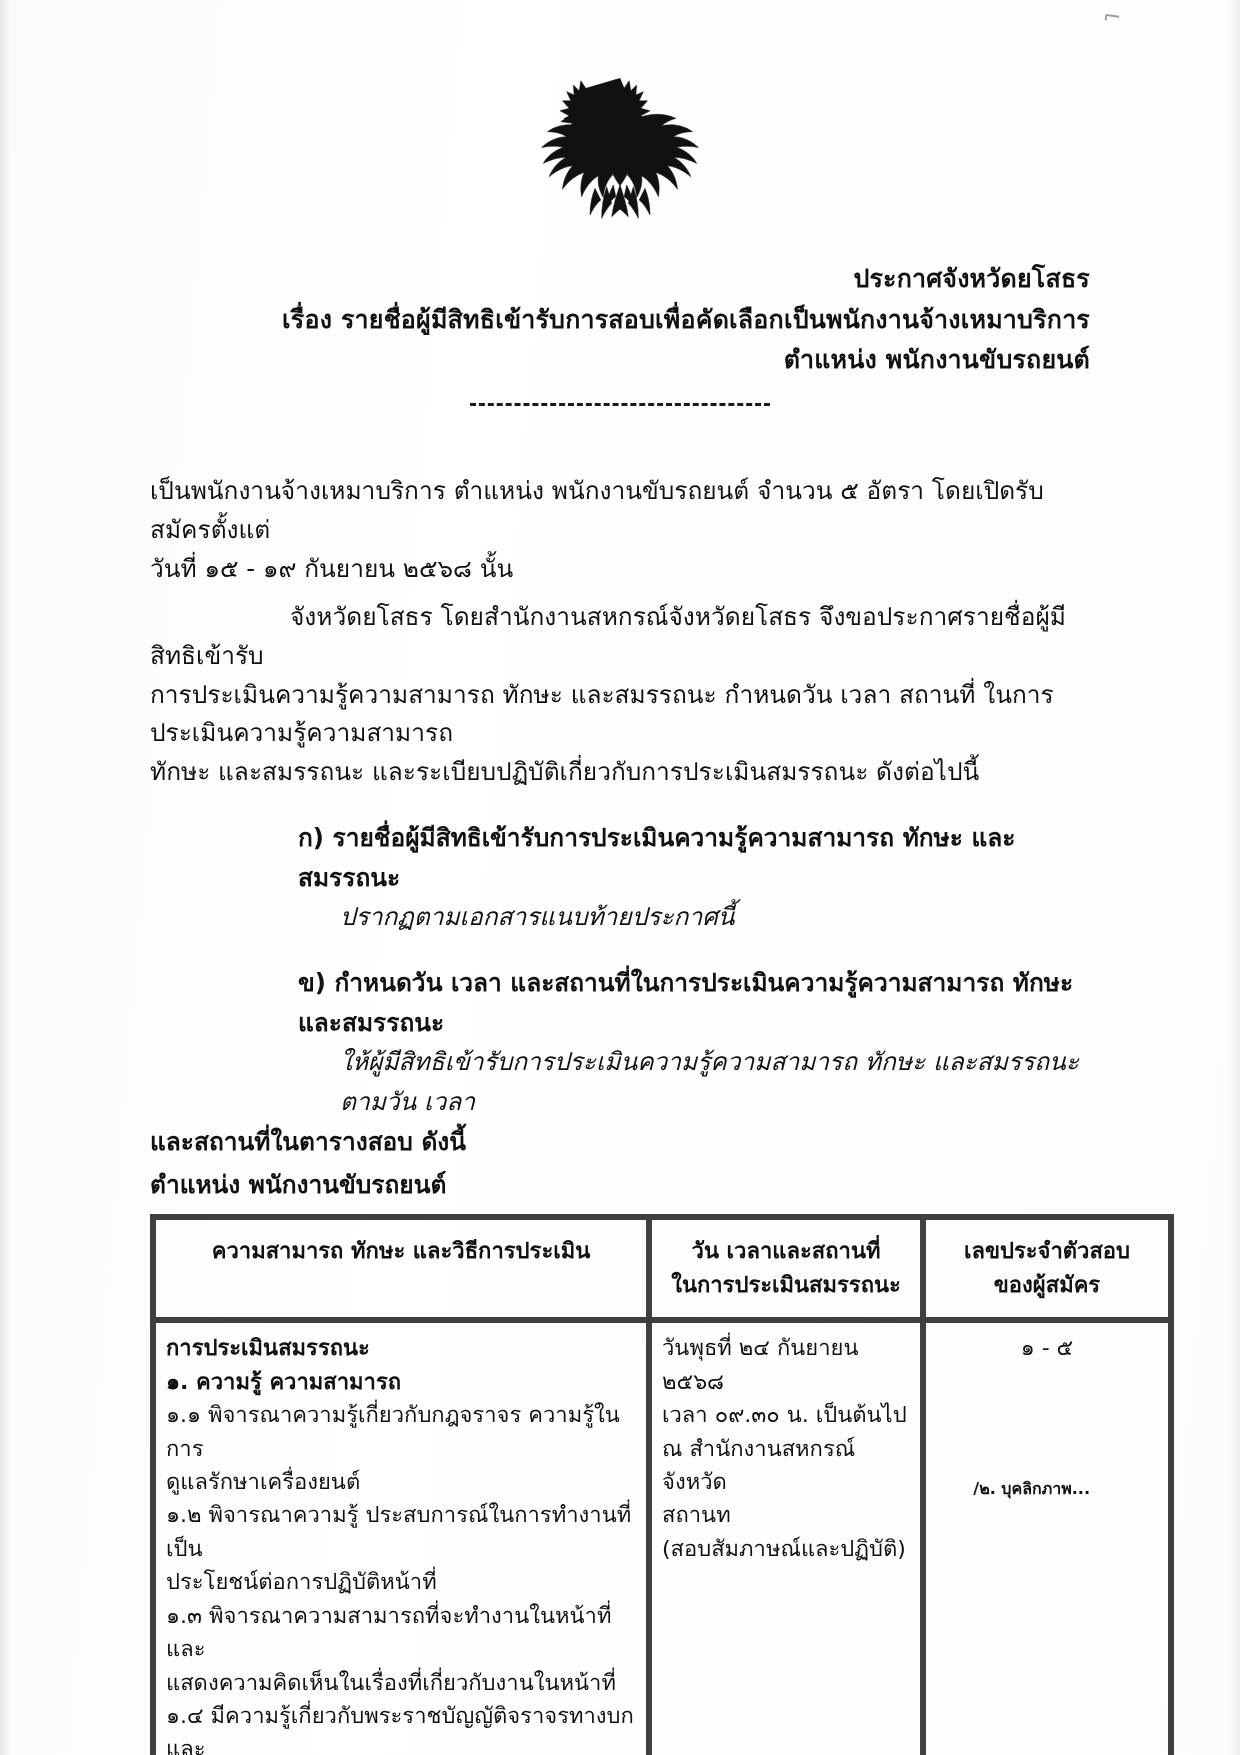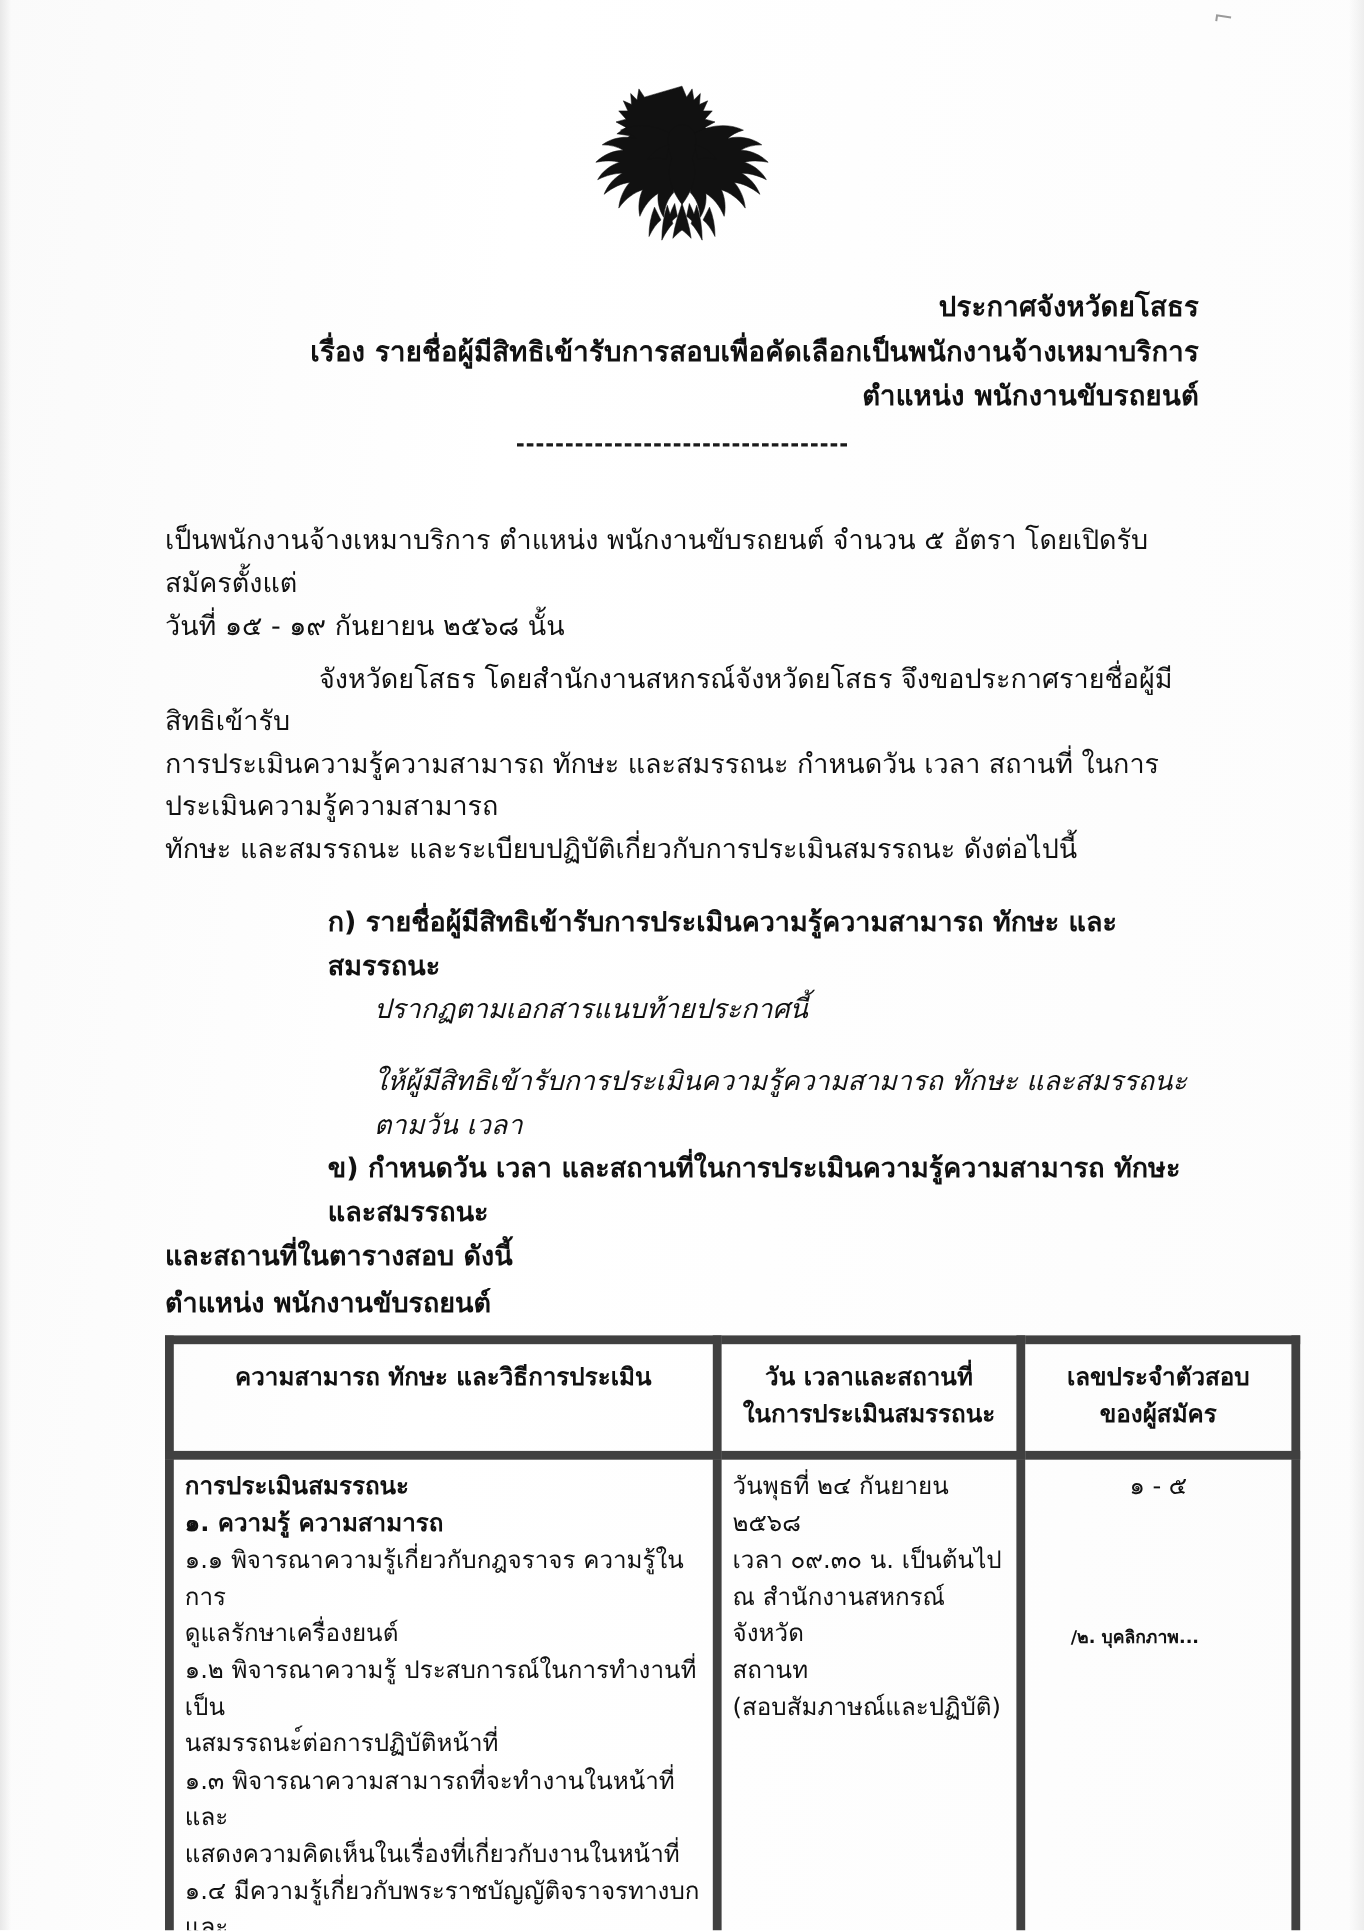--- a/index.html
+++ b/index.html
@@ -128,21 +128,21 @@
 
   
   table.exam-table {
     width: 940px;
     border-collapse: collapse;
     table-layout: fixed;
     margin-top: 4px;
   }
   table.exam-table th,
   table.exam-table td {
-    border: 8px solid #404040;
+    border: 6px solid #404040;
     vertical-align: top;
     padding: 8px 10px;
     font-size: 22px;
     line-height: 1.52;
     font-weight: 400;
   }
   table.exam-table th {
     text-align: center;
     font-weight: 600;
     padding-top: 14px;
@@ -227,22 +227,22 @@
       <span>การประเมินความรู้ความสามารถ ทักษะ และสมรรถนะ กำหนดวัน เวลา สถานที่ ในการประเมินความรู้ความสามารถ</span><br>
       <span>ทักษะ และสมรรถนะ และระเบียบปฏิบัติเกี่ยวกับการประเมินสมรรถนะ ดังต่อไปนี้</span>
     </div>
 
     <div class="sub-block">
       <div class="sub-line level-1">ก) รายชื่อผู้มีสิทธิเข้ารับการประเมินความรู้ความสามารถ ทักษะ และสมรรถนะ</div>
       <div class="sub-line level-2">ปรากฏตามเอกสารแนบท้ายประกาศนี้</div>
     </div>
 
     <div class="sub-block">
+      <div class="sub-line level-1">ข) กำหนดวัน เวลา และสถานที่ในการประเมินความรู้ความสามารถ ทักษะ และสมรรถนะ</div>
       <div class="sub-line level-2">ให้ผู้มีสิทธิเข้ารับการประเมินความรู้ความสามารถ ทักษะ และสมรรถนะ ตามวัน เวลา</div>
-      <div class="sub-line level-1">ข) กำหนดวัน เวลา และสถานที่ในการประเมินความรู้ความสามารถ ทักษะ และสมรรถนะ</div>
       <div class="sub-line flush">และสถานที่ในตารางสอบ ดังนี้</div>
     </div>
 
     <div class="position-label">ตำแหน่ง พนักงานขับรถยนต์</div>
 
     <table class="exam-table">
       <thead>
         <tr>
           <th class="col-skill">
             <span class="cell-line">ความสามารถ ทักษะ และวิธีการประเมิน</span>
@@ -258,21 +258,21 @@
         </tr>
       </thead>
       <tbody>
         <tr>
           <td class="cell-skill">
             <span class="cell-line strong">การประเมินสมรรถนะ</span>
             <span class="cell-line strong">๑. ความรู้ ความสามารถ</span>
             <span class="cell-line">๑.๑ พิจารณาความรู้เกี่ยวกับกฎจราจร ความรู้ในการ</span>
             <span class="cell-line">ดูแลรักษาเครื่องยนต์</span>
             <span class="cell-line">๑.๒ พิจารณาความรู้ ประสบการณ์ในการทำงานที่เป็น</span>
-            <span class="cell-line">นสมรรถนะ์ต่อการปฏิบัติหน้าที่</span>
+            <span class="cell-line">ประโยชน์ต่อการปฏิบัติหน้าที่</span>
             <span class="cell-line">๑.๓ พิจารณาความสามารถที่จะทำงานในหน้าที่ และ</span>
             <span class="cell-line">แสดงความคิดเห็นในเรื่องที่เกี่ยวกับงานในหน้าที่</span>
             <span class="cell-line">๑.๔ มีความรู้เกี่ยวกับพระราชบัญญัติจราจรทางบกและ</span>
 
           </td>
           <td class="cell-when">
             <span class="cell-line">วันพุธที่ ๒๔ กันยายน ๒๕๖๘</span>
             <span class="cell-line">เวลา ๐๙.๓๐ น. เป็นต้นไป</span>
             <span class="cell-line">ณ สำนักงานสหกรณ์จังหวัด</span>
             <span class="cell-line">สถานท</span>

